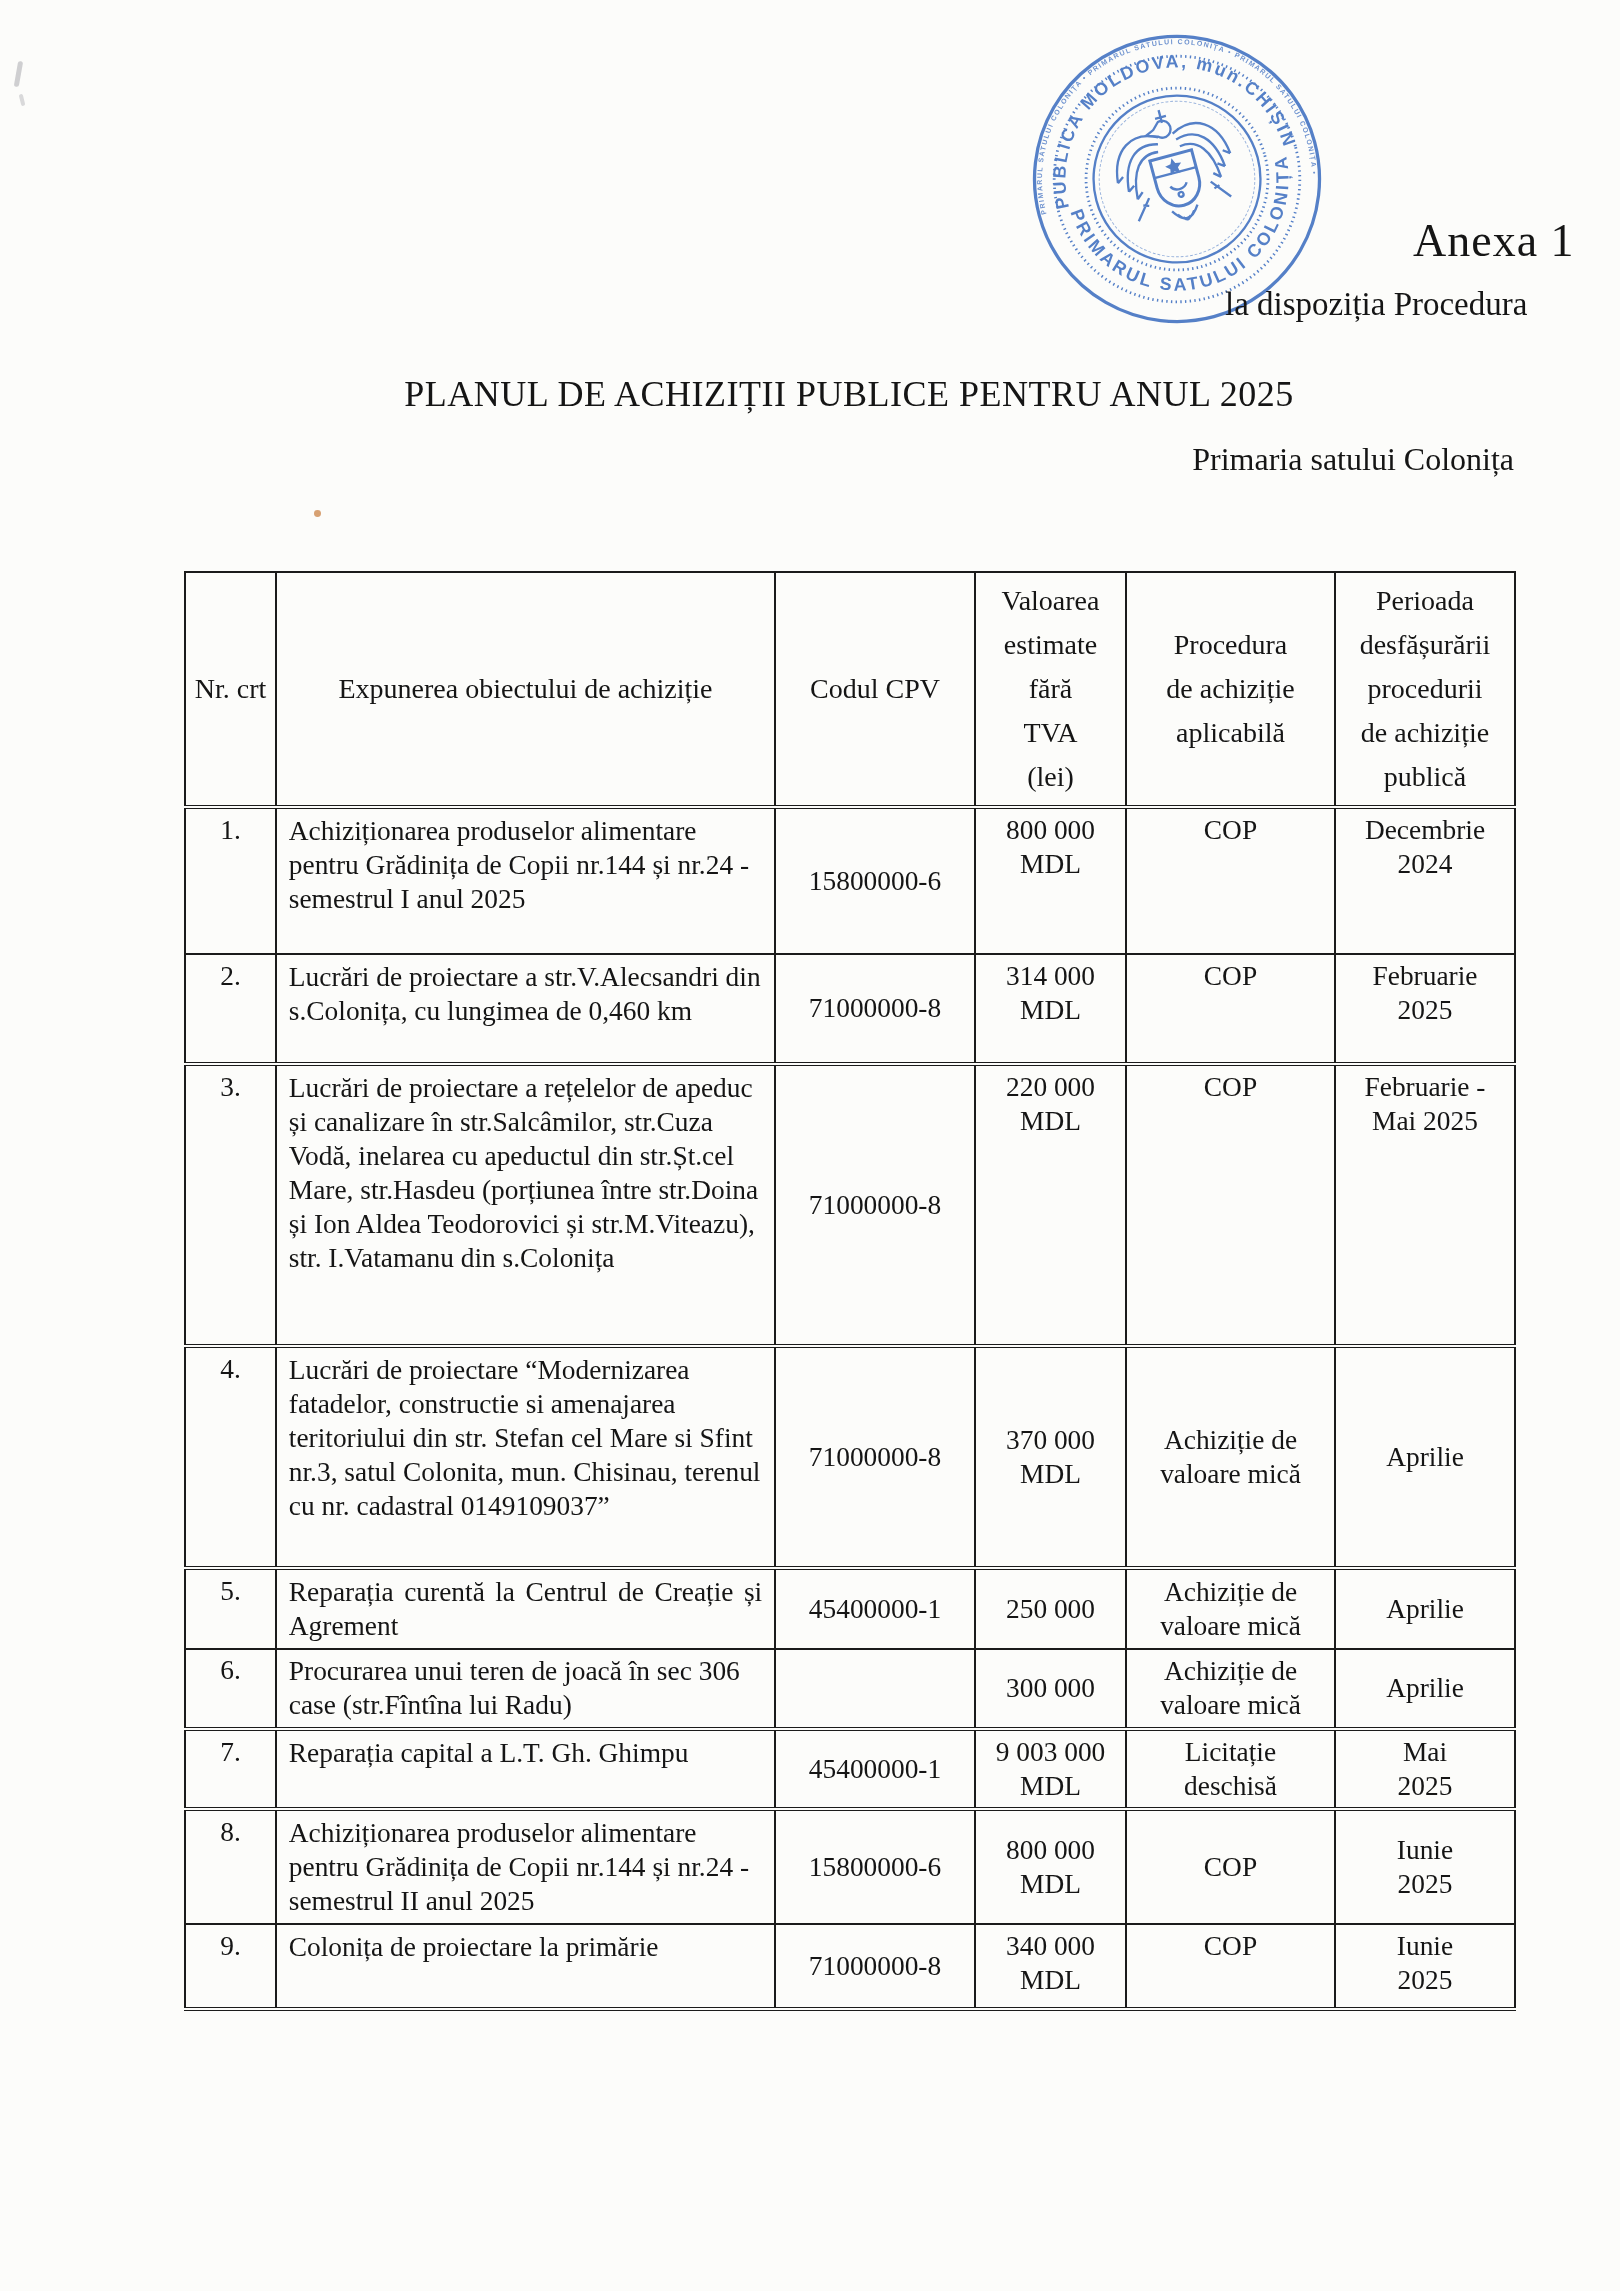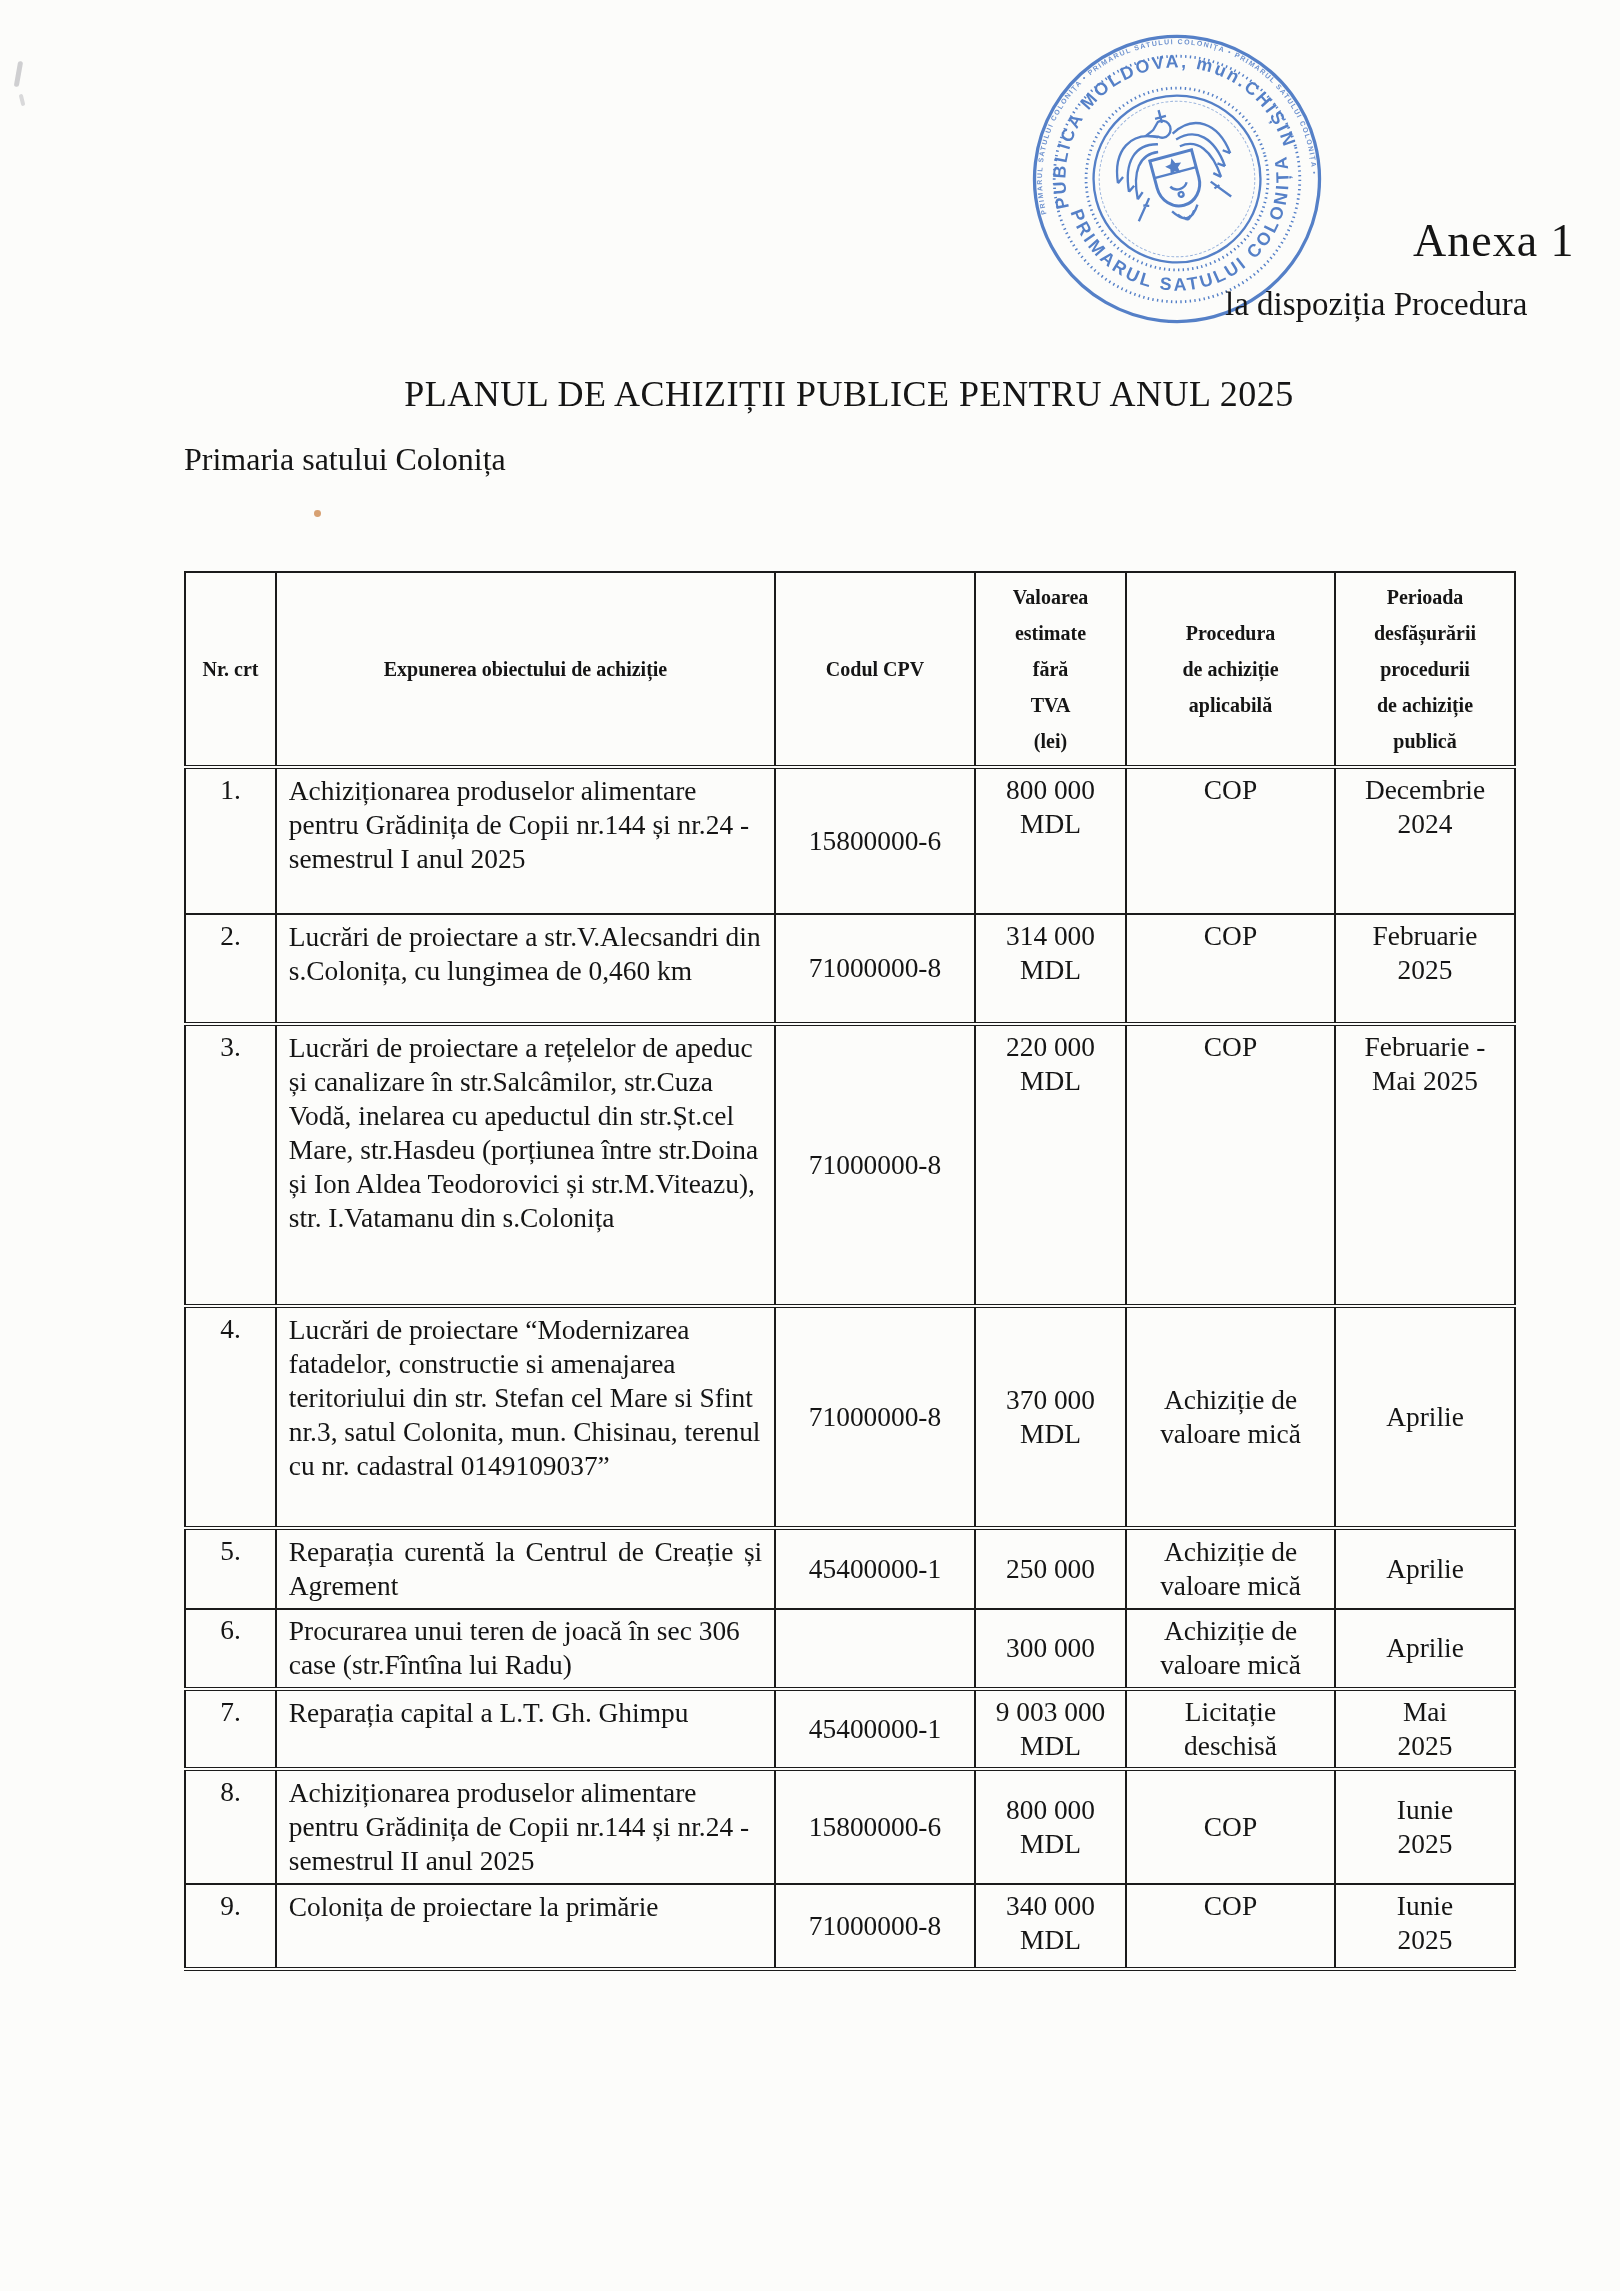--- a/index.html
+++ b/index.html
@@ -11,27 +11,27 @@
   }
   
   .stamp{position:absolute;left:1027px;top:29px;width:300px;height:300px;z-index:1;}
   .stamp svg{width:100%;height:100%;}
   .anexa{position:absolute;left:1413px;top:214px;font-size:46px;z-index:2;letter-spacing:1px;}
   .dispozitia{position:absolute;left:1225px;top:286px;font-size:33px;z-index:2;}
   
   .title{position:absolute;left:184px;width:1330px;top:373px;margin:0;
     text-align:center;font-size:36px;font-weight:normal;letter-spacing:0.5px;}
   .subtitle{position:absolute;left:184px;width:1330px;top:441px;margin:0;
-    text-align:left;font-size:32px;font-weight:normal;}
+    text-align:right;font-size:32px;font-weight:normal;}
   
   .table-wrap{position:absolute;left:184px;top:571px;width:1330px;}
   table{border-collapse:collapse;width:100%;table-layout:fixed;border:2.9px solid #1b1b1b;}
   th,td{border:2px solid #1b1b1b;font-size:27.4px;line-height:34px;}
   thead th{
-    font-size:20px;line-height:36px;font-weight:bold;text-align:center;
+    font-size:28px;line-height:44px;font-weight:normal;text-align:center;
     vertical-align:middle;white-space:pre-line;padding:5.9px 2px;
     border-bottom:4.9px double #1b1b1b;
   }
   tbody td{padding:3.9px 5.9px;}
   td.nr{text-align:center;vertical-align:top;}
   td.obj{text-align:left;vertical-align:top;padding:4.9px 11.8px;}
   td.cpv{text-align:center;vertical-align:middle;}
   td.val,td.proc,td.per{text-align:center;white-space:pre-line;}
   tr.va-top td.val,tr.va-top td.proc,tr.va-top td.per{vertical-align:top;}
   tr.va-mid td.val,tr.va-mid td.proc,tr.va-mid td.per{vertical-align:middle;}

